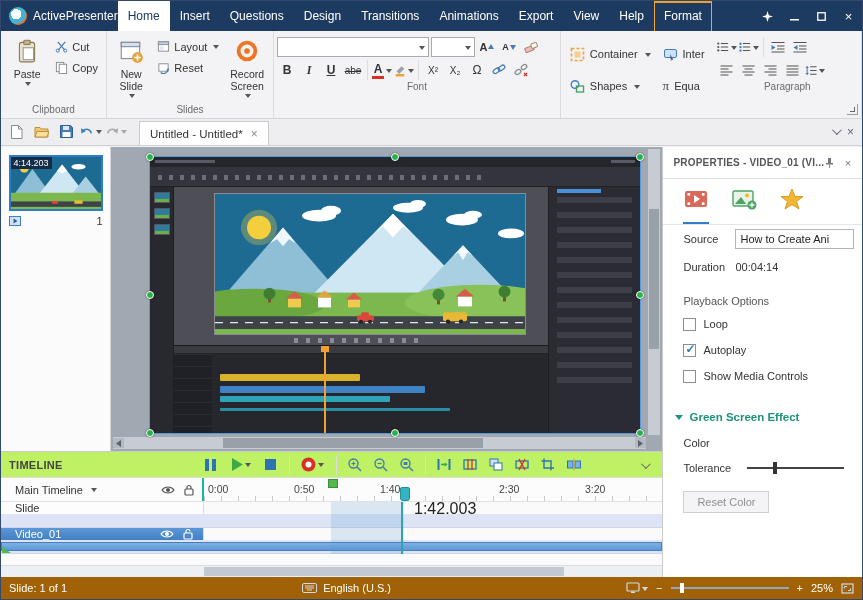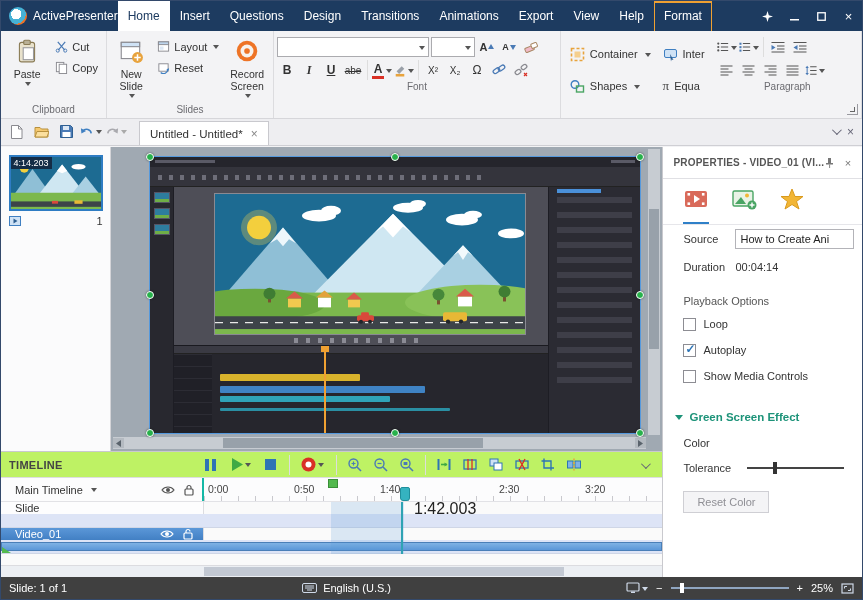--- a/index.html
+++ b/index.html
@@ -153,21 +153,21 @@
   .tl-row.selected .tl-rowhead { background:linear-gradient(#5b97d8,#4280c4); color:#fff; }
   .tl-track { position:relative; flex:1; background:#dde4f6; overflow:hidden; }
   .clip { position:absolute; left:0; right:0; top:2px; bottom:2px; background:linear-gradient(#7fb2e4,#5b97d8); border:1px solid #4a7fb8; }
   .clip-start { position:absolute; left:1px; top:7px; width:0; height:0; border:6px solid transparent; border-left:9px solid #53b94e; z-index:2; }
   .range-shade { position:absolute; left:330px; width:73px; top:0; bottom:0; background:rgba(91,155,213,.20); z-index:2; }
   .playhead-line { position:absolute; left:400px; width:2px; top:0; bottom:0; background:#2fa3b3; z-index:4; }
   .tl-hscroll { position:relative; margin-top:auto; height:12px; background:#eceff3; border-top:1px solid #dcdce0; }
   .tl-hthumb { position:absolute; left:203px; width:360px; top:1px; bottom:1px; background:#c3c9d3; }
 
   
-  .statusbar { position:absolute; left:0; right:0; bottom:0; height:22px; background:#404040; color:#fff;
+  .statusbar { position:absolute; left:0; right:0; bottom:0; height:22px; background:#a16207; color:#fff;
     display:flex; align-items:center; padding:0 8px; font-size:11px; }
   .sb-left { white-space:nowrap; }
   .sb-center { margin-left:auto; margin-right:auto; display:flex; align-items:center; gap:6px; }
   .sb-right { display:flex; align-items:center; gap:8px; }
   .zoom-slider { position:relative; width:118px; height:2px; background:#8fa5c0; }
   .zoom-thumb { position:absolute; left:8%; top:-4px; width:4px; height:10px; background:#fff; }
   .sb-btn { cursor:default; display:flex; align-items:center; }
   svg { display:block; }
 </style>
 </head>

